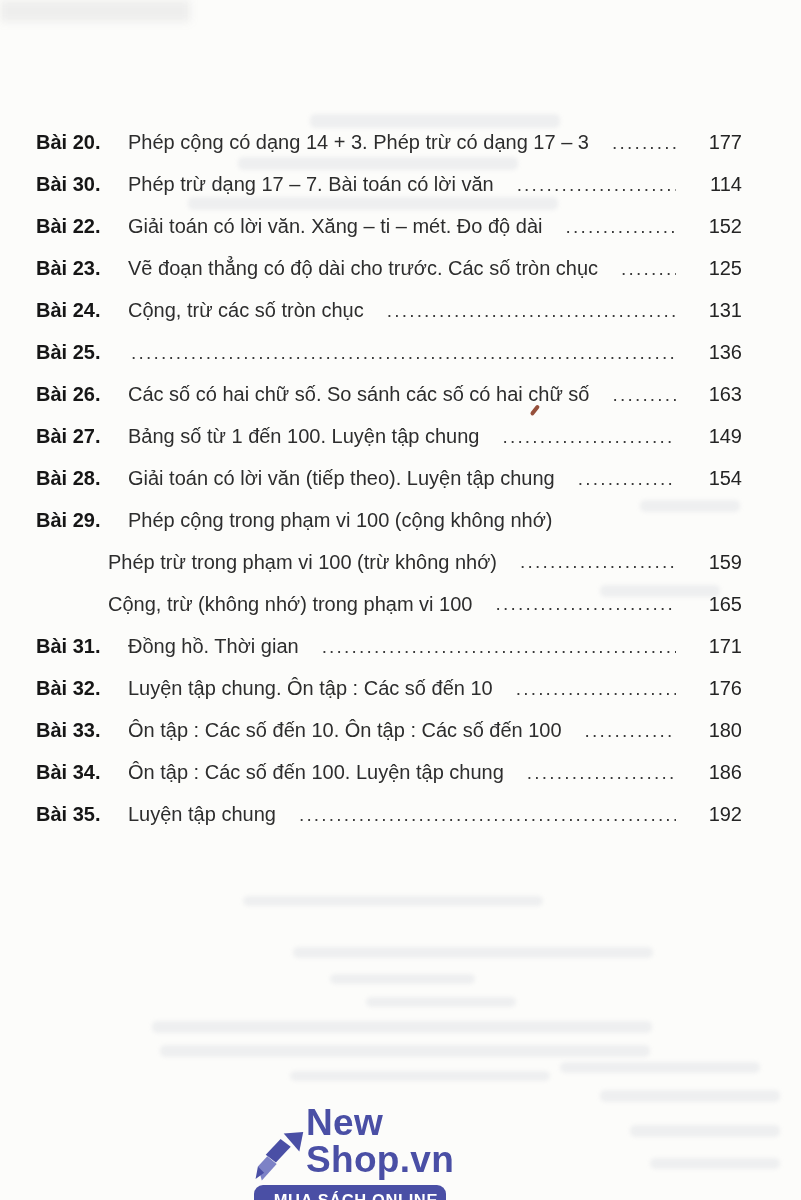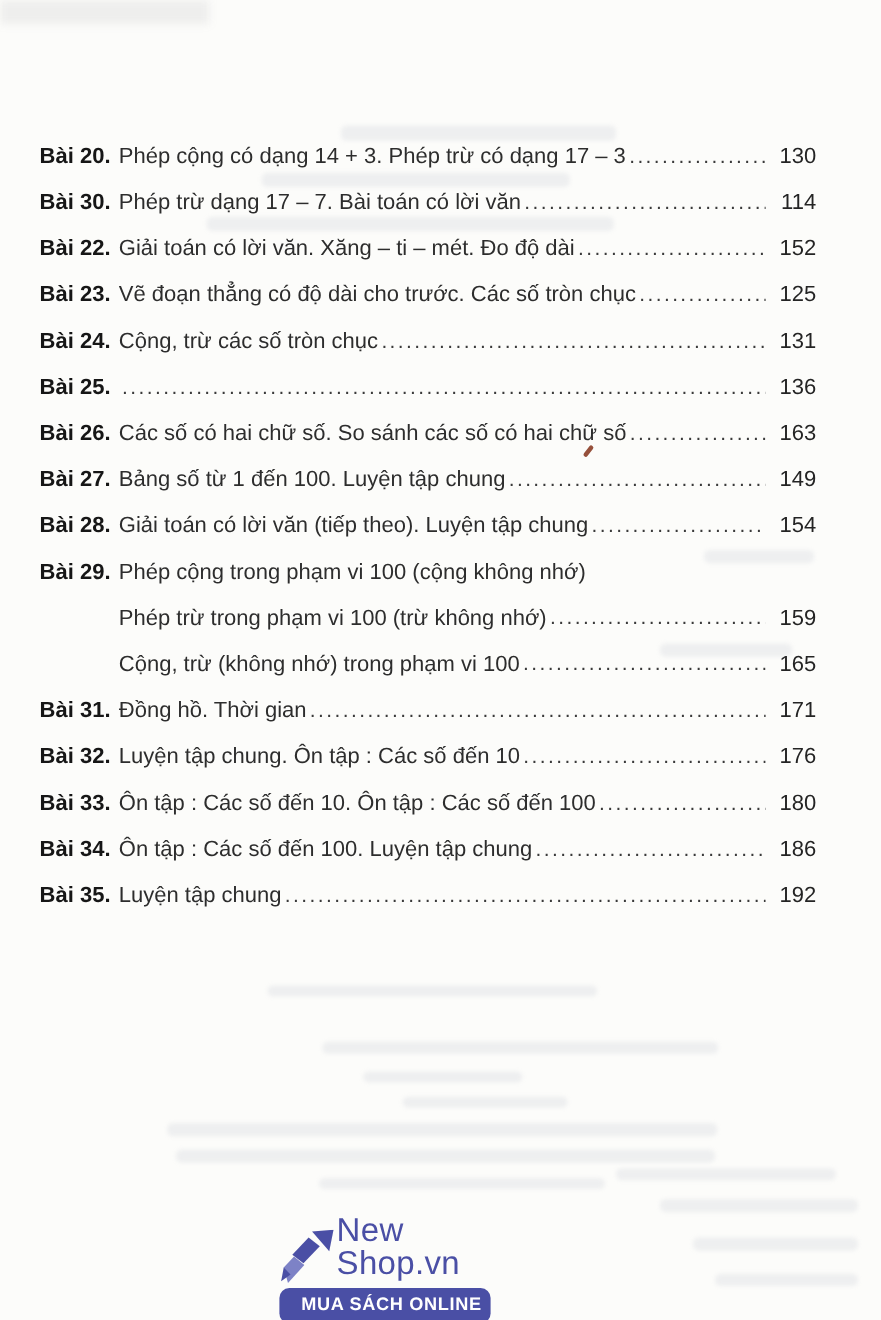--- a/index.html
+++ b/index.html
@@ -11,21 +11,21 @@
   }
   .page{
     position:relative;width:801px;height:1200px;background:#fcfcfa;overflow:hidden;
   }
   
   .toc{
     position:absolute;left:36px;top:121px;width:706px;
     color:#2d2d2d;font-size:20px;
   }
   .toc-row{
-    display:flex;align-items:baseline;line-height:42px;height:42px;white-space:nowrap;
+    display:flex;align-items:baseline;line-height:42px;height:42px;white-space:nowrap;gap:20px;
   }
   .toc-row.cont{padding-left:72px;align-items:flex-end;}
   .toc-label{font-weight:bold;color:#161616;min-width:72px;flex:0 0 auto;}
   .toc-title{flex:0 1 auto;overflow:hidden;}
   .toc-leader{flex:1 1 0;overflow:hidden;margin:0 4px 0 3px;min-width:12px;color:#3a3a3a;}
   .toc-leader::after{
     content:"......................................................................................................................................";
     letter-spacing:2.2px;font-size:19px;
   }
   .toc-page{flex:0 0 auto;min-width:42px;text-align:right;color:#242424;}
@@ -40,42 +40,42 @@
   }
   .corner-smudge{
     position:absolute;left:0;top:0;width:190px;height:22px;
     background:rgba(120,120,125,0.10);filter:blur(4px);
   }
   
   .brand{position:absolute;left:254px;top:1104px;width:210px;}
   .brand-row{display:flex;align-items:flex-end;}
   .brand-arrow{width:50px;height:50px;flex:0 0 auto;margin-right:2px;}
   .brand-name{
-    font-weight:400;font-size:30px;letter-spacing:0.3px;
+    font-weight:700;font-size:37px;letter-spacing:0.3px;
     line-height:1;padding-bottom:4px;
   }
   .brand-badge{
     margin-top:3px;margin-left:0;width:176px;text-align:right;
     color:#fff;font-weight:bold;font-size:16.5px;letter-spacing:0.6px;
     padding:6px 8px;border-radius:9px;line-height:1.2;
   }
 </style>
 </head>
 <body>
 
 <div class="page">
 
   <div class="corner-smudge"></div>
 
   <main class="toc" id="toc">
       <div class="toc-row">
         <span class="toc-label">Bài 20.</span>
         <span class="toc-title">Phép cộng có dạng 14 + 3. Phép trừ có dạng 17 – 3</span>
         <span class="toc-leader"></span>
-        <span class="toc-page">130</span>
+        <span class="toc-page">177</span>
       </div>
       <div class="toc-row">
         <span class="toc-label">Bài 30.</span>
         <span class="toc-title">Phép trừ dạng 17 – 7. Bài toán có lời văn</span>
         <span class="toc-leader"></span>
         <span class="toc-page">114</span>
       </div>
       <div class="toc-row">
         <span class="toc-label">Bài 22.</span>
         <span class="toc-title">Giải toán có lời văn. Xăng – ti – mét. Đo độ dài</span>

